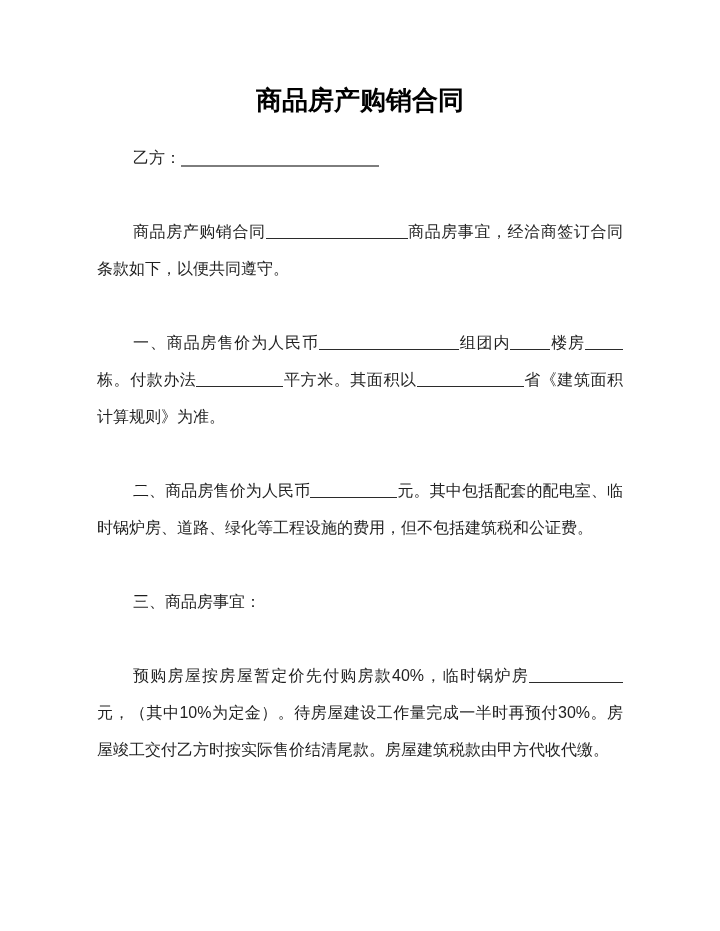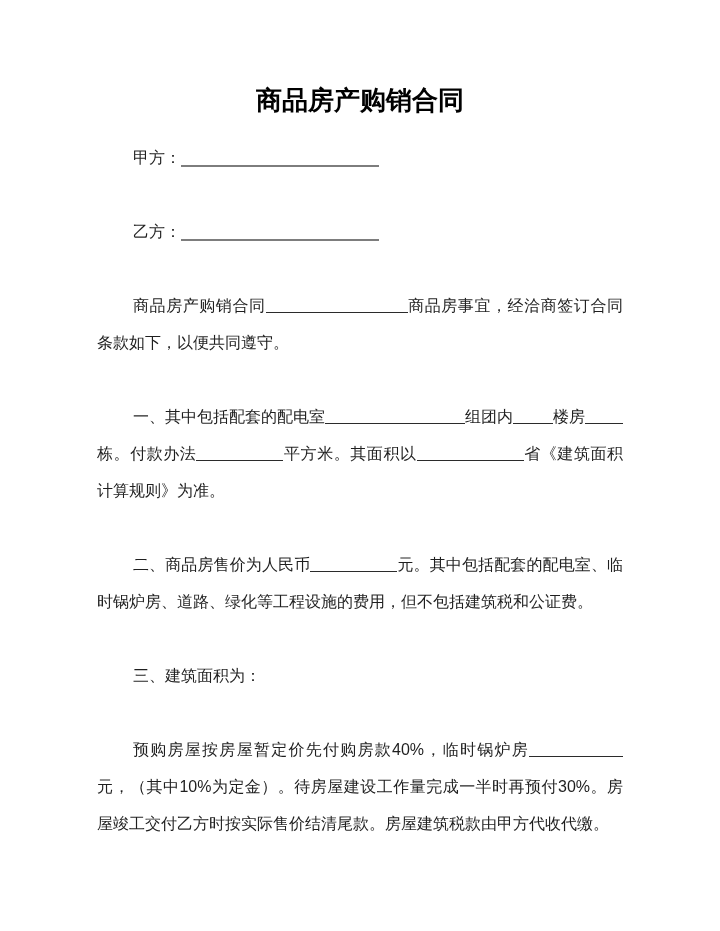--- a/index.html
+++ b/index.html
@@ -55,27 +55,26 @@
   .w107 { width: 107px; }
   .w94  { width: 94px; }
 </style>
 </head>
 <body>
 
 <div class="page">
 
   <h1 class="title">商品房产购销合同</h1>
 
-  <p class="para"><span>甲方：</span><span class="blank party-blank"></span></p>
 
   <p class="para"><span>乙方：</span><span class="blank party-blank"></span></p>
 
   <p class="para"><span>商品房产购销合同</span><span class="blank w142"></span><span>商品房事宜，经洽商签订合同条款如下，以便共同遵守。</span></p>
 
-  <p class="para"><span>一、其中包括配套的配电室</span><span class="blank w140"></span><span>组团内</span><span class="blank w40"></span><span>楼房</span><span class="blank w38"></span><span>栋。付款办法</span><span class="blank w87"></span><span>平方米。其面积以</span><span class="blank w107"></span><span>省《建筑面积计算规则》为准。</span></p>
+  <p class="para"><span>一、商品房售价为人民币</span><span class="blank w140"></span><span>组团内</span><span class="blank w40"></span><span>楼房</span><span class="blank w38"></span><span>栋。付款办法</span><span class="blank w87"></span><span>平方米。其面积以</span><span class="blank w107"></span><span>省《建筑面积计算规则》为准。</span></p>
 
   <p class="para"><span>二、商品房售价为人民币</span><span class="blank w87"></span><span>元。其中包括配套的配电室、临时锅炉房、道路、绿化等工程设施的费用，但不包括建筑税和公证费。</span></p>
 
-  <p class="para">三、建筑面积为：</p>
+  <p class="para">三、商品房事宜：</p>
 
   <p class="para"><span>预购房屋按房屋暂定价先付购房款40%，临时锅炉房</span><span class="blank w94"></span><span>元，（其中10%为定金）。待房屋建设工作量完成一半时再预付30%。房屋竣工交付乙方时按实际售价结清尾款。房屋建筑税款由甲方代收代缴。</span></p>
 
 </div>
 
 </body></html>

